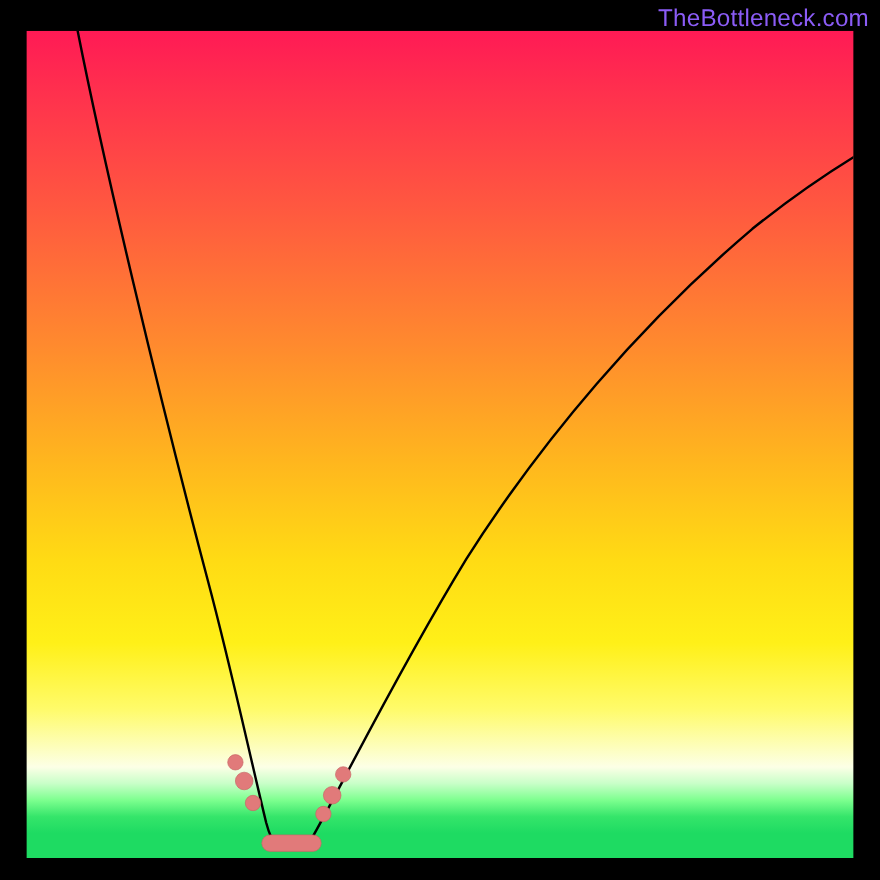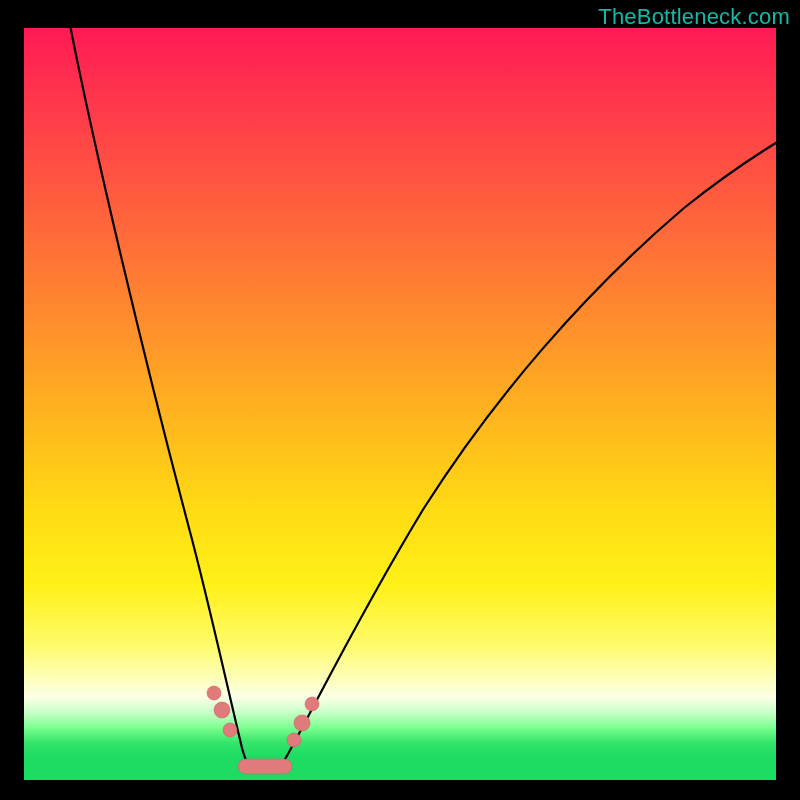--- a/index.html
+++ b/index.html
@@ -14,21 +14,21 @@
   .frame {
     position: relative;
     width: 800px;
     height: 800px;
     background: #000;
   }
   .watermark {
     position: absolute;
     top: 4px;
     right: 10px;
-    color: #14b8a6;
+    color: #8b5cf6;
     font-size: 22px;
     font-weight: 500;
     letter-spacing: 0.2px;
     font-family: Arial, sans-serif;
   }
   
   .plot-area {
     position: absolute;
     left: 24px;
     top: 28px;

